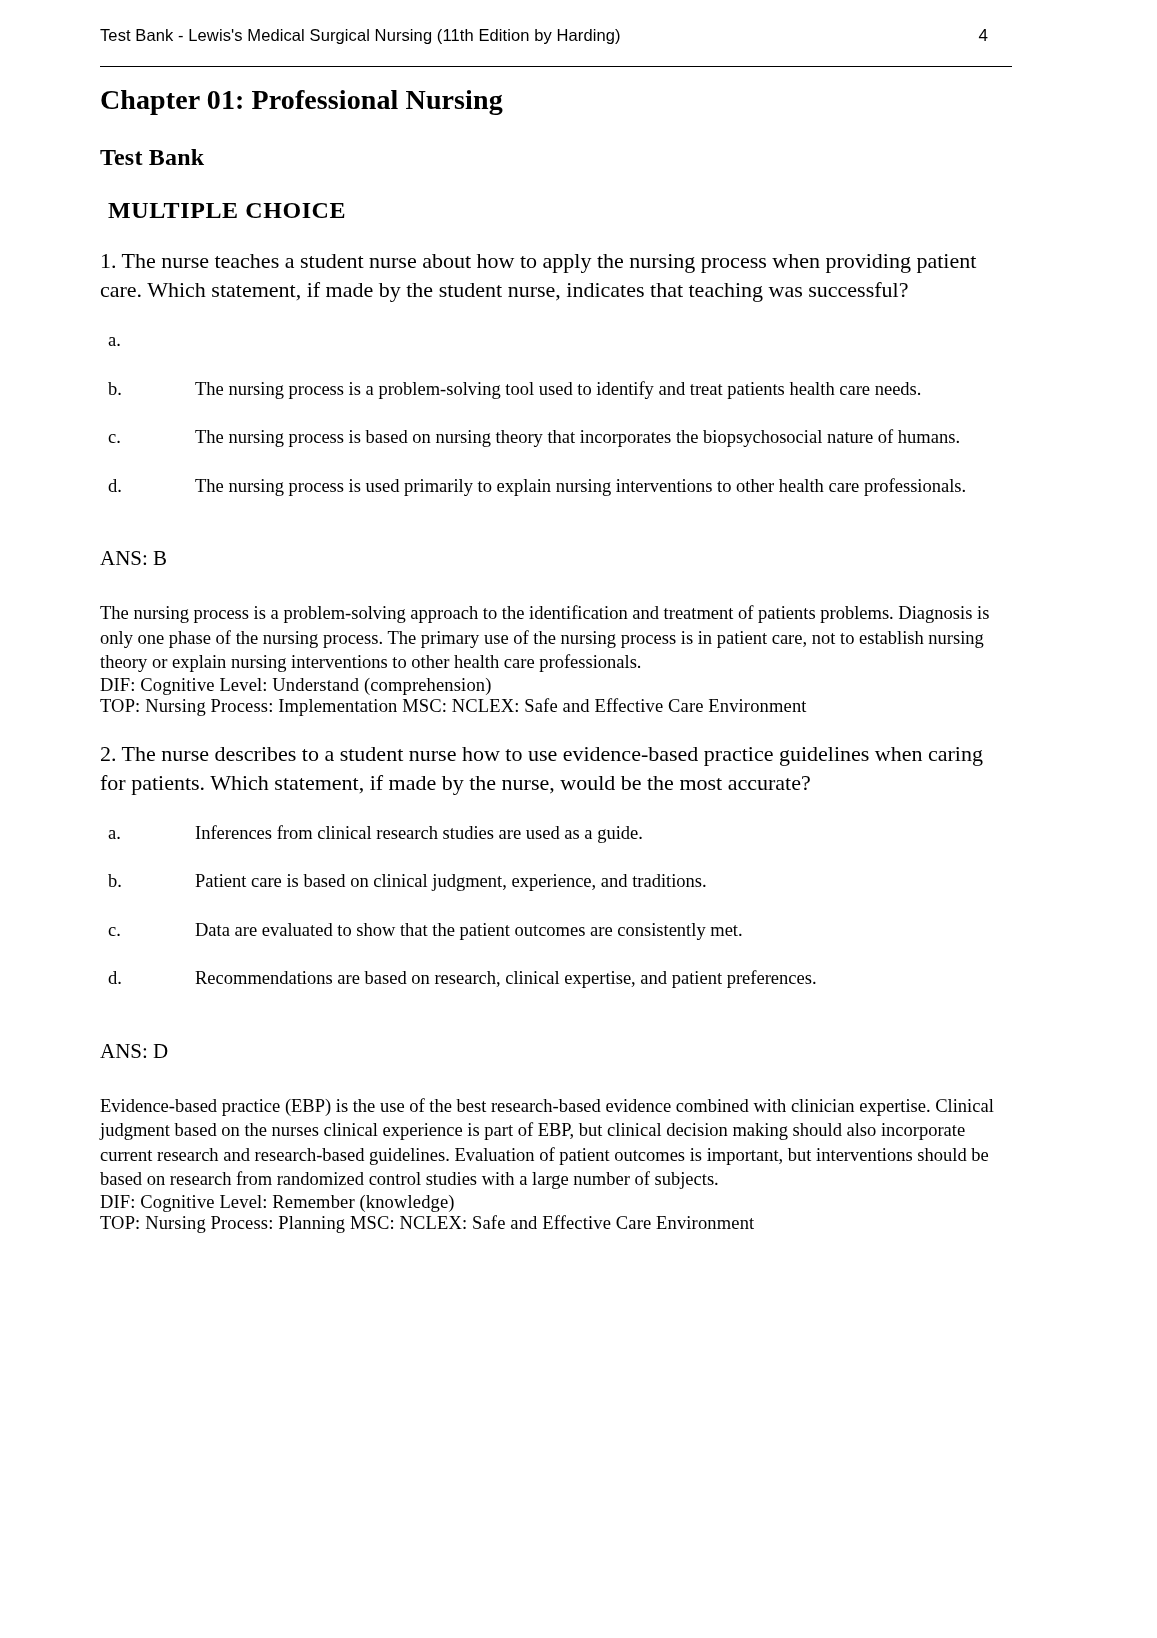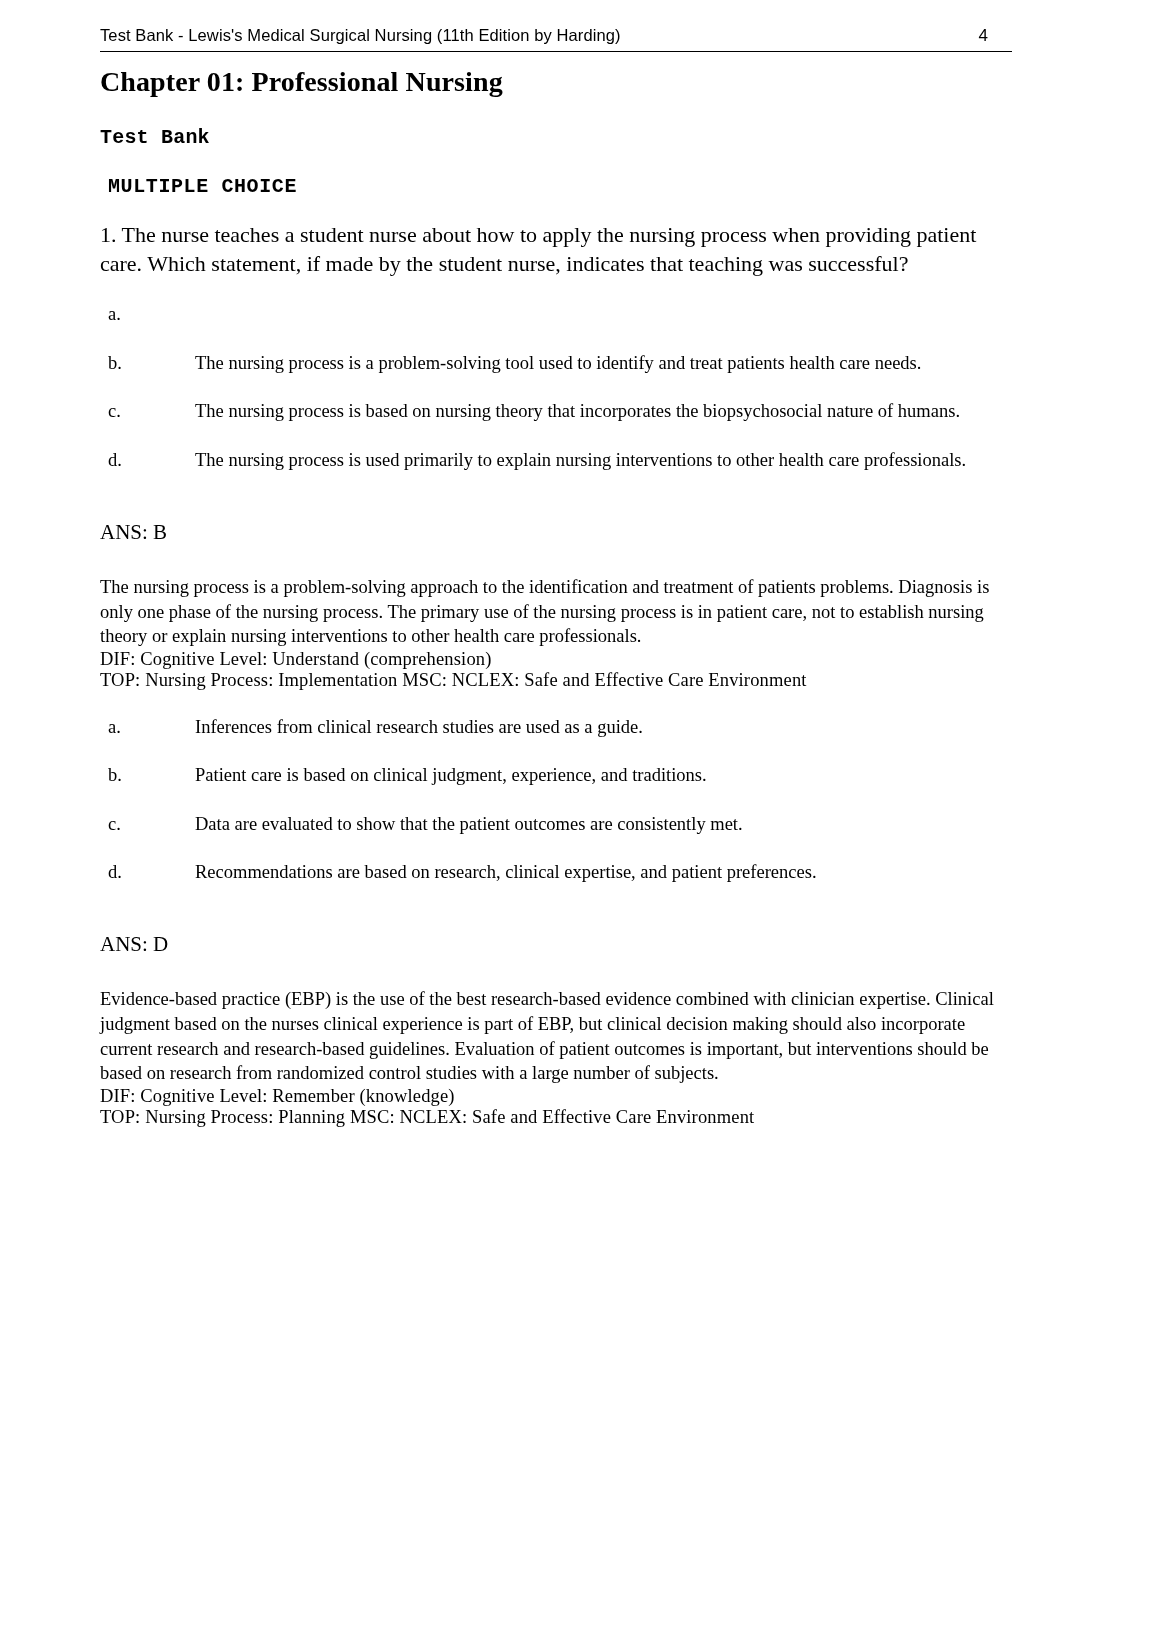--- a/index.html
+++ b/index.html
@@ -21,48 +21,47 @@
   }
   .header {
     position: absolute;
     left: 100px;
     top: 26px;
     width: 912px;
     display: flex;
     align-items: baseline;
     justify-content: space-between;
     border-bottom: 1.3px solid #000;
-    padding-bottom: 5px;
+    padding-bottom: 20px;
     font-family: "Liberation Sans", sans-serif;
     font-size: 16.5px;
     letter-spacing: 0.1px;
   }
   .header-title { white-space: nowrap; }
   .header-page { font-size: 17px; padding-right: 24px; }
 
   .content {
     position: absolute;
     left: 100px;
-    top: 64px;
+    top: 82px;
     width: 905px;
   }
   h1.chapter {
     font-size: 28px;
     font-weight: bold;
     margin: 0 0 0 0;
     padding: 0;
     line-height: 1.3;
     letter-spacing: 0.1px;
   }
   .bold-line {
     font-weight: bold;
-    font-size: 20px;
+    font-size: 24px;
     margin-top: 26px;
     letter-spacing: 0.2px;
-    font-family: Liberation Mono, monospace;
   }
   .bold-line.spaced {
     letter-spacing: 0.6px;
     margin-left: 8px;
   }
   p.body {
     font-size: 22px;
     line-height: 1.32;
     margin: 22px 0 0 0;
     text-align: left;
@@ -142,20 +141,21 @@
         </div>
       </div>
 
       <div class="ans">ANS: B</div>
       <div class="rationale">The nursing process is a problem-solving approach to the identification and treatment of patients problems. Diagnosis is only one phase of the nursing process. The primary use of the nursing process is in patient care, not to establish nursing theory or explain nursing interventions to other health care professionals.</div>
       <div class="meta">DIF: Cognitive Level:  Understand  (comprehension)</div>
       <div class="meta">TOP: Nursing Process: Implementation MSC: NCLEX: Safe and Effective Care Environment</div>
     </div>
 
     <div>
+      <p class="body q-stem">2. The nurse describes to a student nurse how to use evidence-based practice guidelines when caring for patients. Which statement, if made by the nurse, would be the most accurate?</p>
 
       <div class="options">
         <div class="option">
           <span class="letter">a.</span>
           <span class="text">Inferences from clinical research studies are used as a guide.</span>
         </div>
         <div class="option">
           <span class="letter">b.</span>
           <span class="text">Patient care is based on clinical judgment, experience, and traditions.</span>
         </div>

